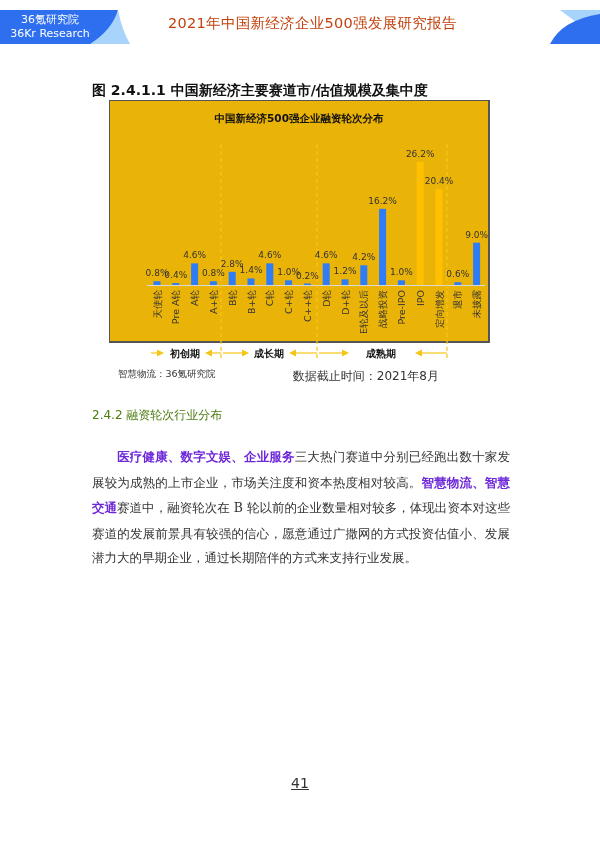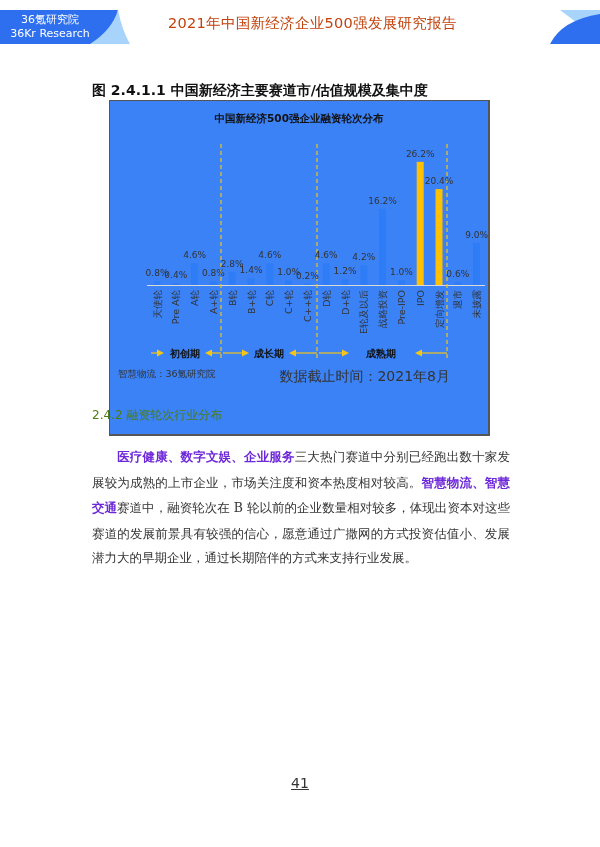--- a/index.html
+++ b/index.html
@@ -12,26 +12,26 @@
     .hdr-logo .l1, .hdr-logo .l2 { position: absolute; left: 0; width: 100px; text-align: center; color: #fff; font-size: 11px; line-height: 13px; font-family: "DejaVu Sans", sans-serif; }
     .hdr-logo .l1 { top: 3px; }
     .hdr-logo .l2 { top: 17px; }
     .hdr-title { position: absolute; left: 168px; top: 14px; font-size: 14.5px; color: #c2410c; letter-spacing: 0.3px; font-family: "DejaVu Sans", sans-serif; }
     .hdr-corner { position: absolute; right: 0; top: 10px; width: 50px; height: 34px; }
 
     
     .fig-caption { position: absolute; left: 92px; top: 82px; font-size: 14px; font-weight: bold; color: #111; }
 
     
-    .chart-frame { position: absolute; left: 109px; top: 100px; width: 381px; height: 336px; border: 1px solid #555; border-right-width: 2px; border-bottom-width: 2px; background: #3b82f6; }
+    .chart-frame { position: absolute; left: 109px; top: 100px; width: 381px; height: 243px; border: 1px solid #555; border-right-width: 2px; border-bottom-width: 2px; background: #eab308; }
     .chart-title { position: absolute; left: 0; right: 0; top: 11px; text-align: center; font-size: 10.5px; font-weight: bold; color: #111; }
     .chart-svg { position: absolute; left: -109px; top: -100px; }
 
     .chart-source { position: absolute; left: 8px; top: 267px; font-size: 9.5px; color: #333; }
-    .chart-cutoff { position: absolute; right: 38px; top: 267px; font-size: 14px; color: #333; }
+    .chart-cutoff { position: absolute; right: 49px; top: 267px; font-size: 12px; color: #333; }
 
     
     .sec-title { position: absolute; left: 92px; top: 407px; font-size: 12px; font-weight: normal; color: #4d7c0f; }
     .para { position: absolute; left: 92px; top: 445px; width: 418px; font-family: "DejaVu Serif", "Liberation Serif", serif; font-size: 12.5px; line-height: 24.5px; color: #333; text-align: justify; }
     .para .ind { display: inline-block; width: 25px; }
     .para b { font-family: Liberation Mono, monospace; font-weight: bold; color: #6d28d9; }
 
     .page-num { position: absolute; left: 0; right: 0; top: 775px; text-align: center; font-size: 14px; color: #333; text-decoration: underline; }
   </style>
 </head>

